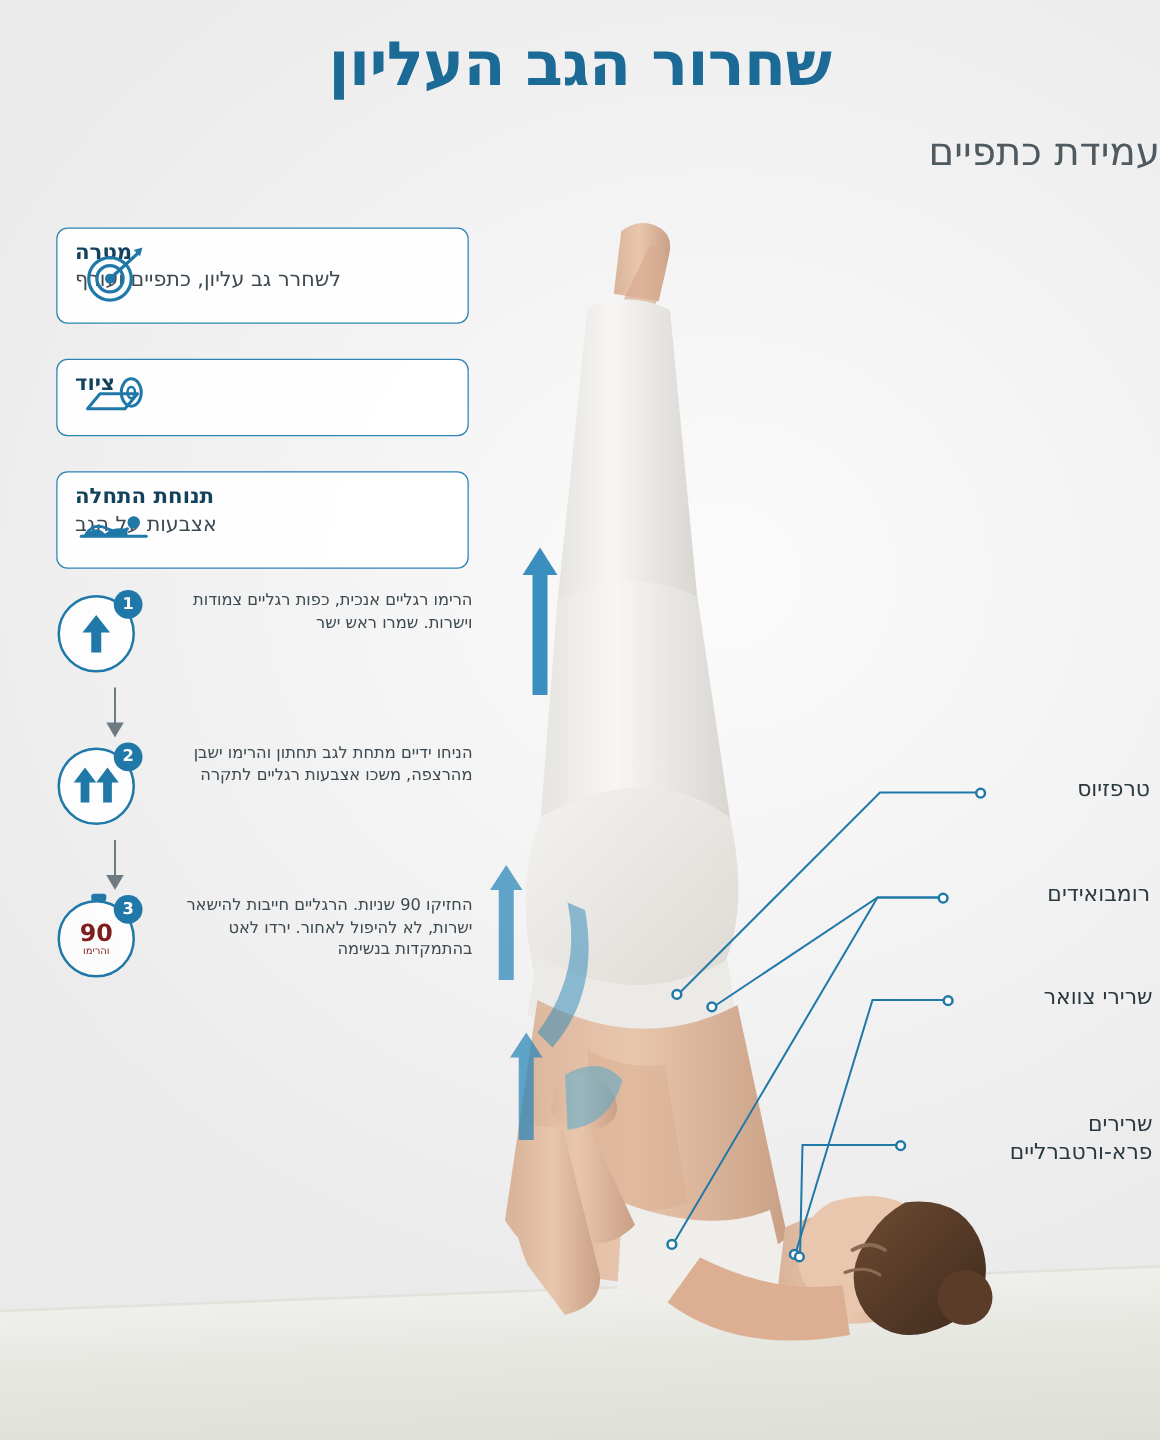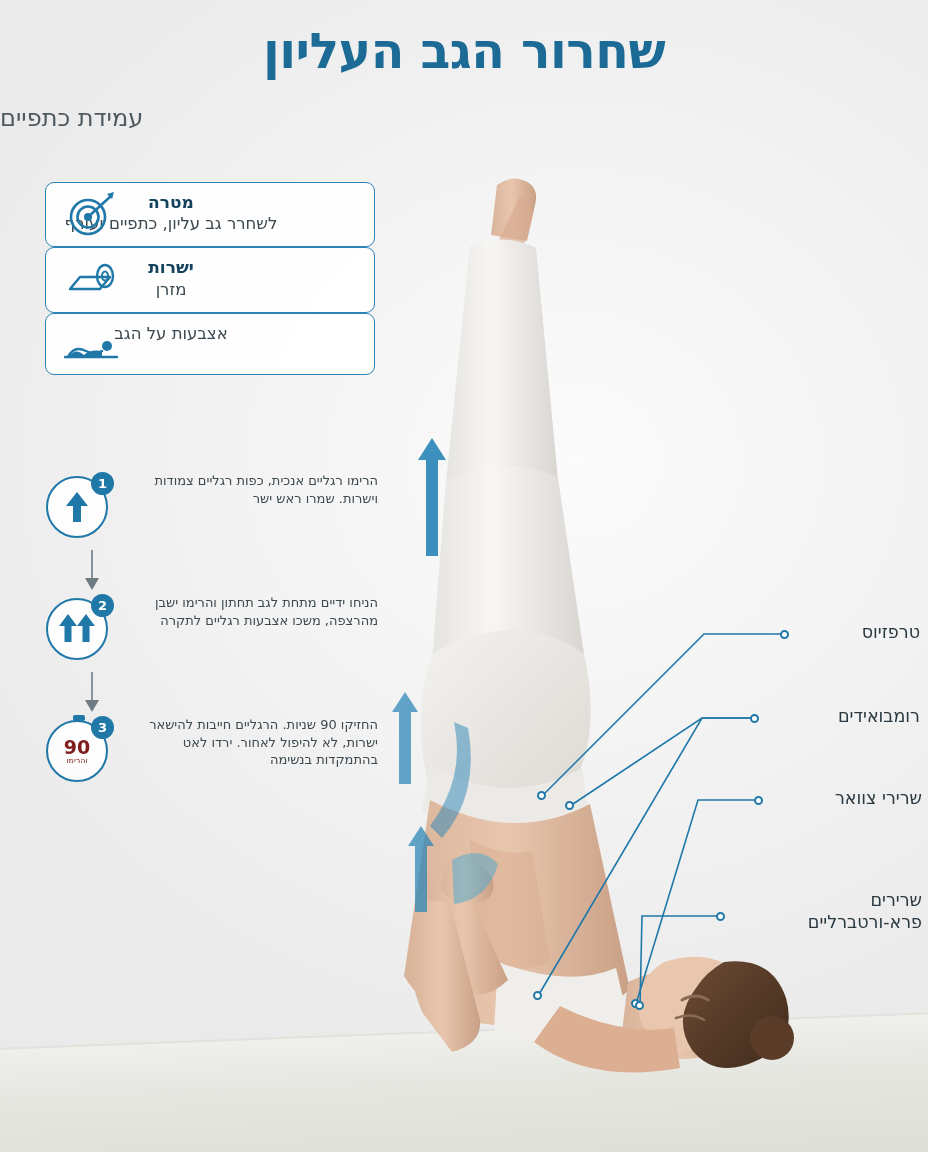--- a/index.html
+++ b/index.html
@@ -51,36 +51,36 @@
     text-align: center;
     font-size: 49px;
     font-weight: bold;
     color: #1c6a96;
     letter-spacing: -0.5px;
     line-height: 1.05;
   }
   .subtitle {
     position: absolute;
     top: 104px; left: 0; right: 0;
-    text-align: left;
-    font-size: 24px;
+    text-align: right;
+    font-size: 31px;
     color: #4f5a60;
   }
 
   
   .cards { position: absolute; top: 182px; right: 553px; width: 330px; }
   .card {
     position: relative;
     border: 1.6px solid #2c83b4;
     border-radius: 9px;
     background: rgba(255,255,255,.92);
     min-height: 62px;
-    margin-bottom: 0;
-    padding: 9px 92px 12px 14px;
-    text-align: center;
+    margin-bottom: 28px;
+    padding: 9px 92px 24px 14px;
+    text-align: left;
   }
   .card-title { font-size: 17px; font-weight: bold; color: #13425c; line-height: 1.25; }
   .card-text { font-size: 16.5px; color: #3c4950; line-height: 1.28; }
   .card-icon {
     position: absolute;
     left: 14px; top: 50%;
     transform: translateY(-50%);
     width: 62px; height: 52px;
     display: flex; align-items: center; justify-content: center;
   }
@@ -236,32 +236,32 @@
           <circle cx="22" cy="26" r="17" fill="none" stroke="#1f78a8" stroke-width="2.6"></circle>
           <circle cx="22" cy="26" r="10.5" fill="none" stroke="#1f78a8" stroke-width="2.6"></circle>
           <circle cx="22" cy="26" r="4" fill="#1f78a8"></circle>
           <path d="M22 26 L45 5" stroke="#1f78a8" stroke-width="2.6" stroke-linecap="round"></path>
           <path d="M41 3 l7 -2 l-2 7 z" fill="#1f78a8"></path>
         </svg>
       </div>
     </div>
 
     <div class="card">
-      <div class="card-title">ישרות</div>
-      <div class="card-text">מזרן</div>
+      <div class="card-title">ציוד</div>
       <div class="card-icon">
         <svg width="54" height="42" viewBox="0 0 54 42" aria-hidden="true">
           <path d="M6 30 h30 l10 -12 H16 z" fill="none" stroke="#1f78a8" stroke-width="2.4" stroke-linejoin="round"></path>
           <ellipse cx="41" cy="17" rx="8" ry="11" fill="none" stroke="#1f78a8" stroke-width="2.4"></ellipse>
           <ellipse cx="41" cy="17" rx="3" ry="4.5" fill="none" stroke="#1f78a8" stroke-width="2"></ellipse>
         </svg>
       </div>
     </div>
 
     <div class="card">
+      <div class="card-title">תנוחת התחלה</div>
       <div class="card-text">אצבעות על הגב</div>
       <div class="card-icon">
         <svg width="58" height="40" viewBox="0 0 58 40" aria-hidden="true">
           <line x1="3" y1="33" x2="55" y2="33" stroke="#1f78a8" stroke-width="2.4" stroke-linecap="round"></line>
           <circle cx="45" cy="22" r="5" fill="#1f78a8"></circle>
           <path d="M40 27 q-12 -2 -18 4 q-8 -8 -16 2 l0 0 h34 z" fill="#1f78a8"></path>
           <path d="M6 33 q6 -12 18 -6 q10 5 16 0" fill="none" stroke="#1f78a8" stroke-width="2.4" stroke-linecap="round"></path>
         </svg>
       </div>
     </div>

